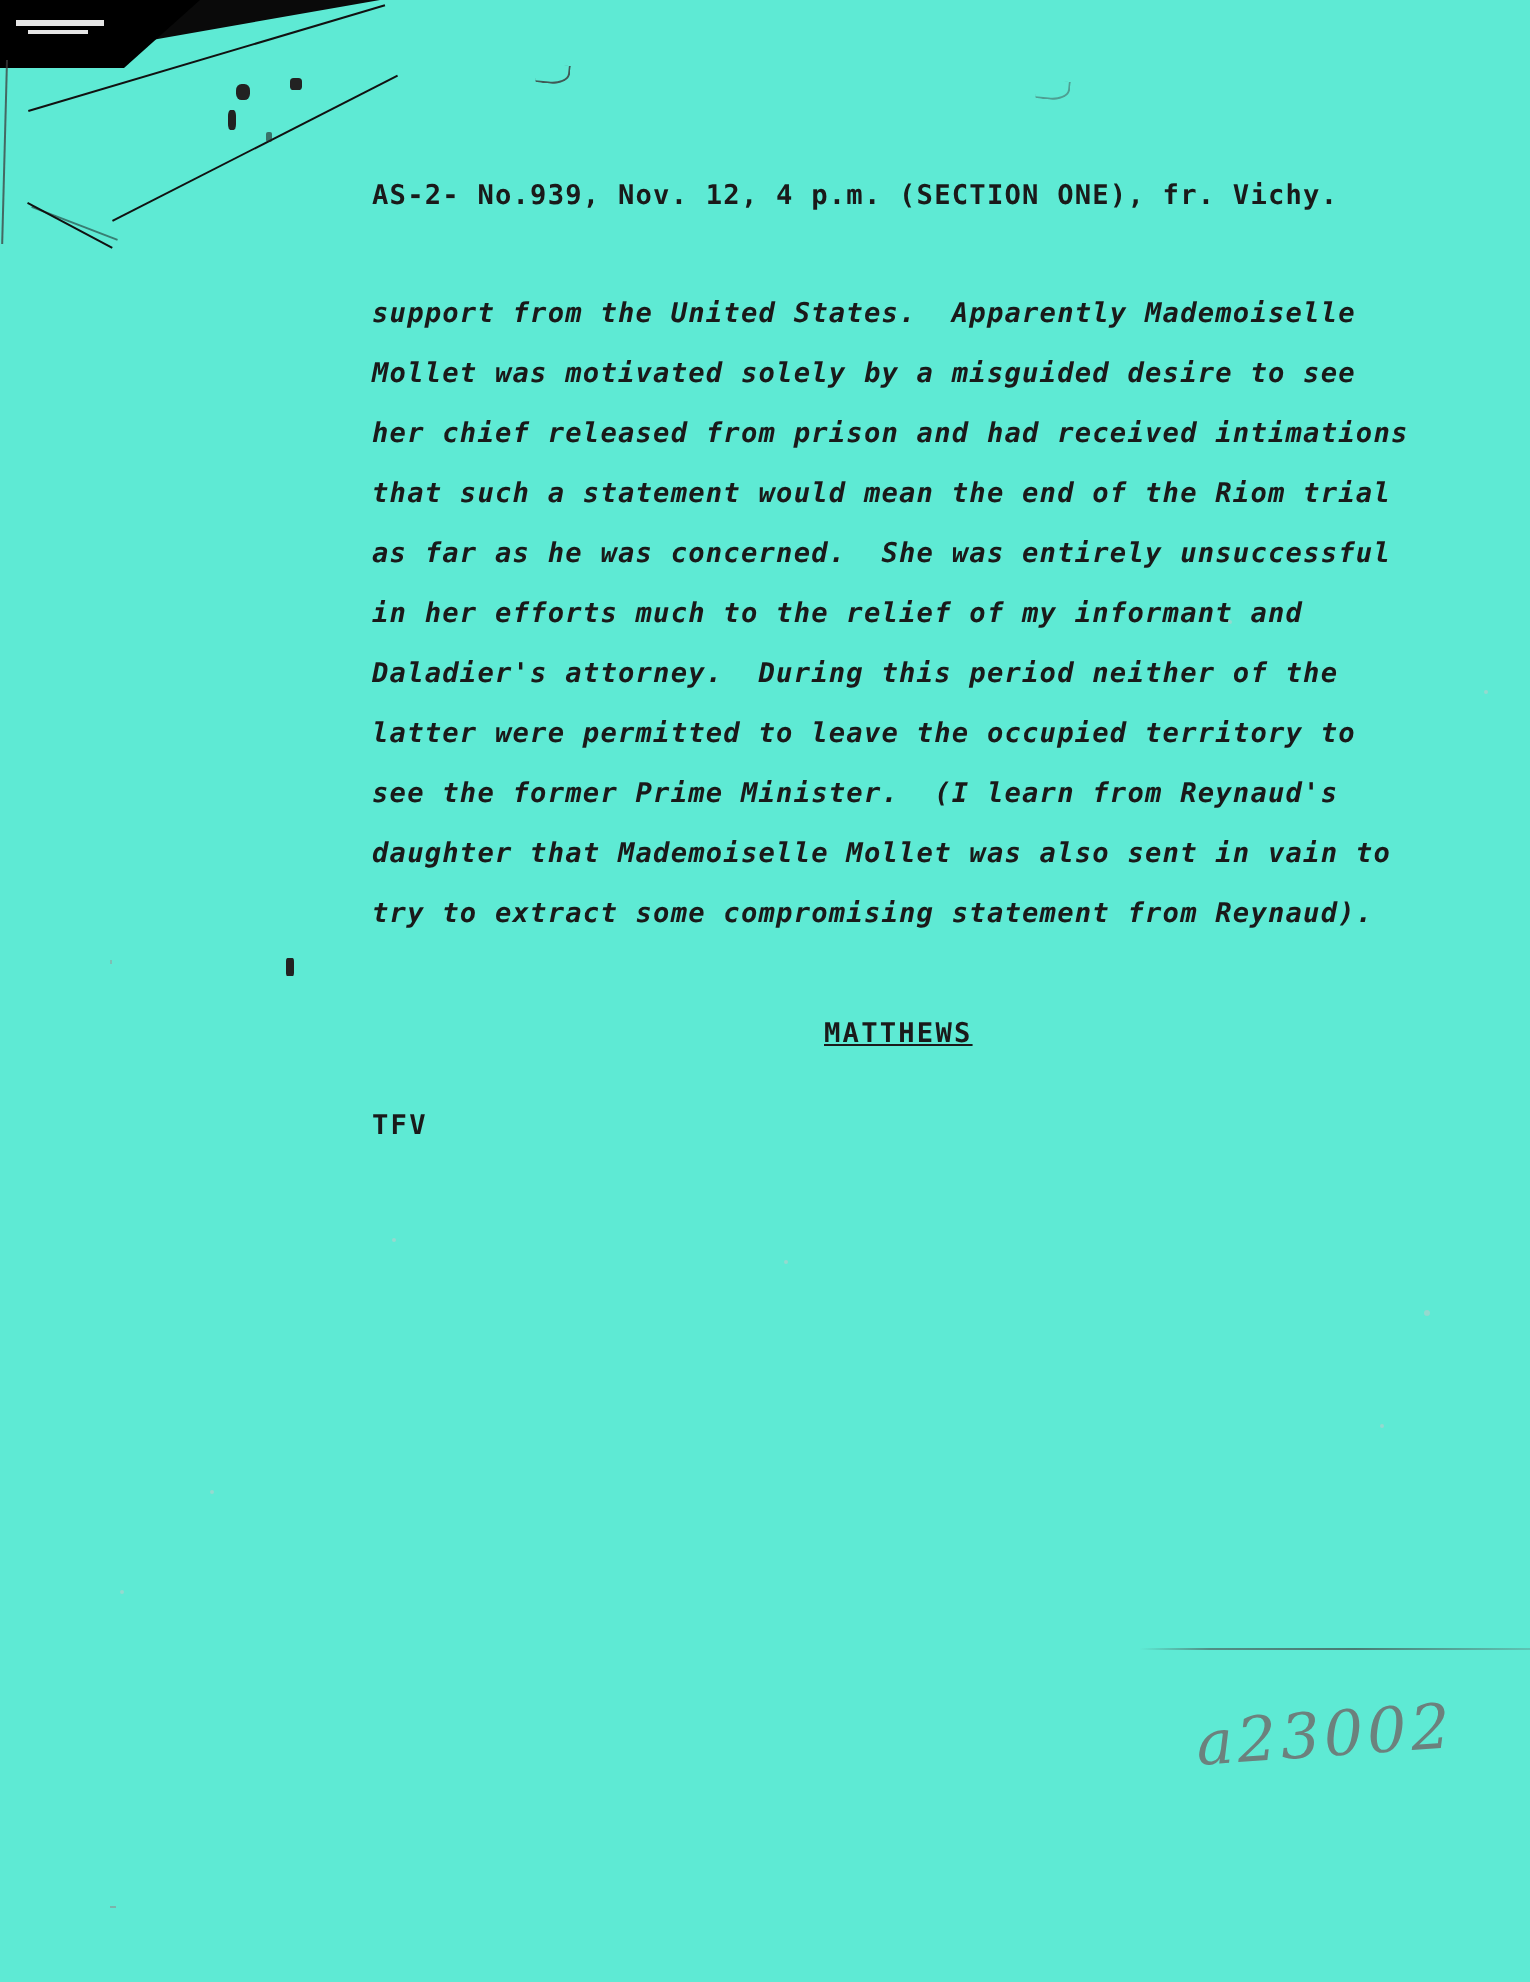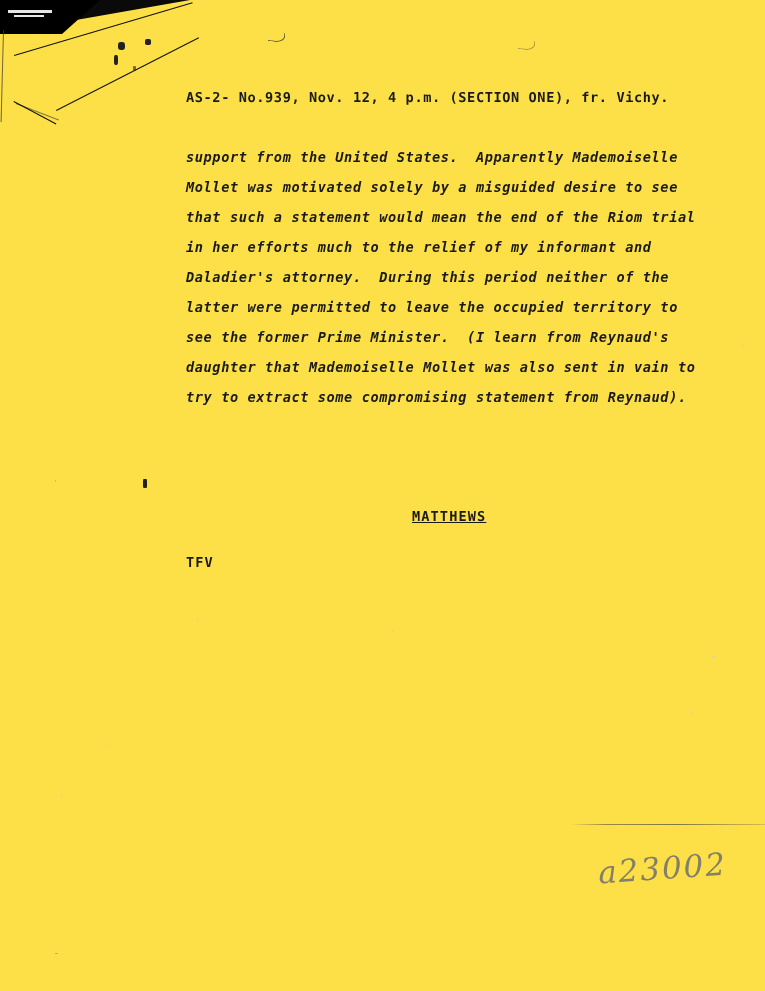--- a/index.html
+++ b/index.html
@@ -5,21 +5,21 @@
 <style>
   html, body {
     margin: 0;
     padding: 0;
     background: #ffffff;
   }
   #page {
     position: relative;
     width: 765px;
     height: 991px;
-    background: #fde047;
+    background: #5eead4;
     overflow: hidden;
     font-family: "DejaVu Sans Mono", "Liberation Mono", monospace;
   }
 
   
   #corner-artifact {
     position: absolute;
     left: 0; top: 0;
     width: 210px; height: 130px;
     pointer-events: none;
@@ -189,21 +189,23 @@
 
   <div class="dotted-v" style="left:55px; top:480px; height:476px;"></div>
   <div class="dotted-h" style="left:55px; top:953px; width:535px;"></div>
   <div class="crease-line" style="left:570px; top:824px; width:195px;"></div>
 
   <div class="typed" id="header-line">AS-2- No.939, Nov. 12, 4 p.m. (SECTION ONE), fr. Vichy.</div>
 
   <div id="body-block">
     <div class="body-line">support from the United States.  Apparently Mademoiselle</div>
     <div class="body-line">Mollet was motivated solely by a misguided desire to see</div>
+    <div class="body-line">her chief released from prison and had received intimations</div>
     <div class="body-line">that such a statement would mean the end of the Riom trial</div>
+    <div class="body-line">as far as he was concerned.  She was entirely unsuccessful</div>
     <div class="body-line">in her efforts much to the relief of my informant and</div>
     <div class="body-line">Daladier's attorney.  During this period neither of the</div>
     <div class="body-line">latter were permitted to leave the occupied territory to</div>
     <div class="body-line">see the former Prime Minister.  (I learn from Reynaud's</div>
     <div class="body-line">daughter that Mademoiselle Mollet was also sent in vain to</div>
     <div class="body-line">try to extract some compromising statement from Reynaud).</div>
   </div>
 
   <div class="typed" id="signature-name">MATTHEWS</div>
 

